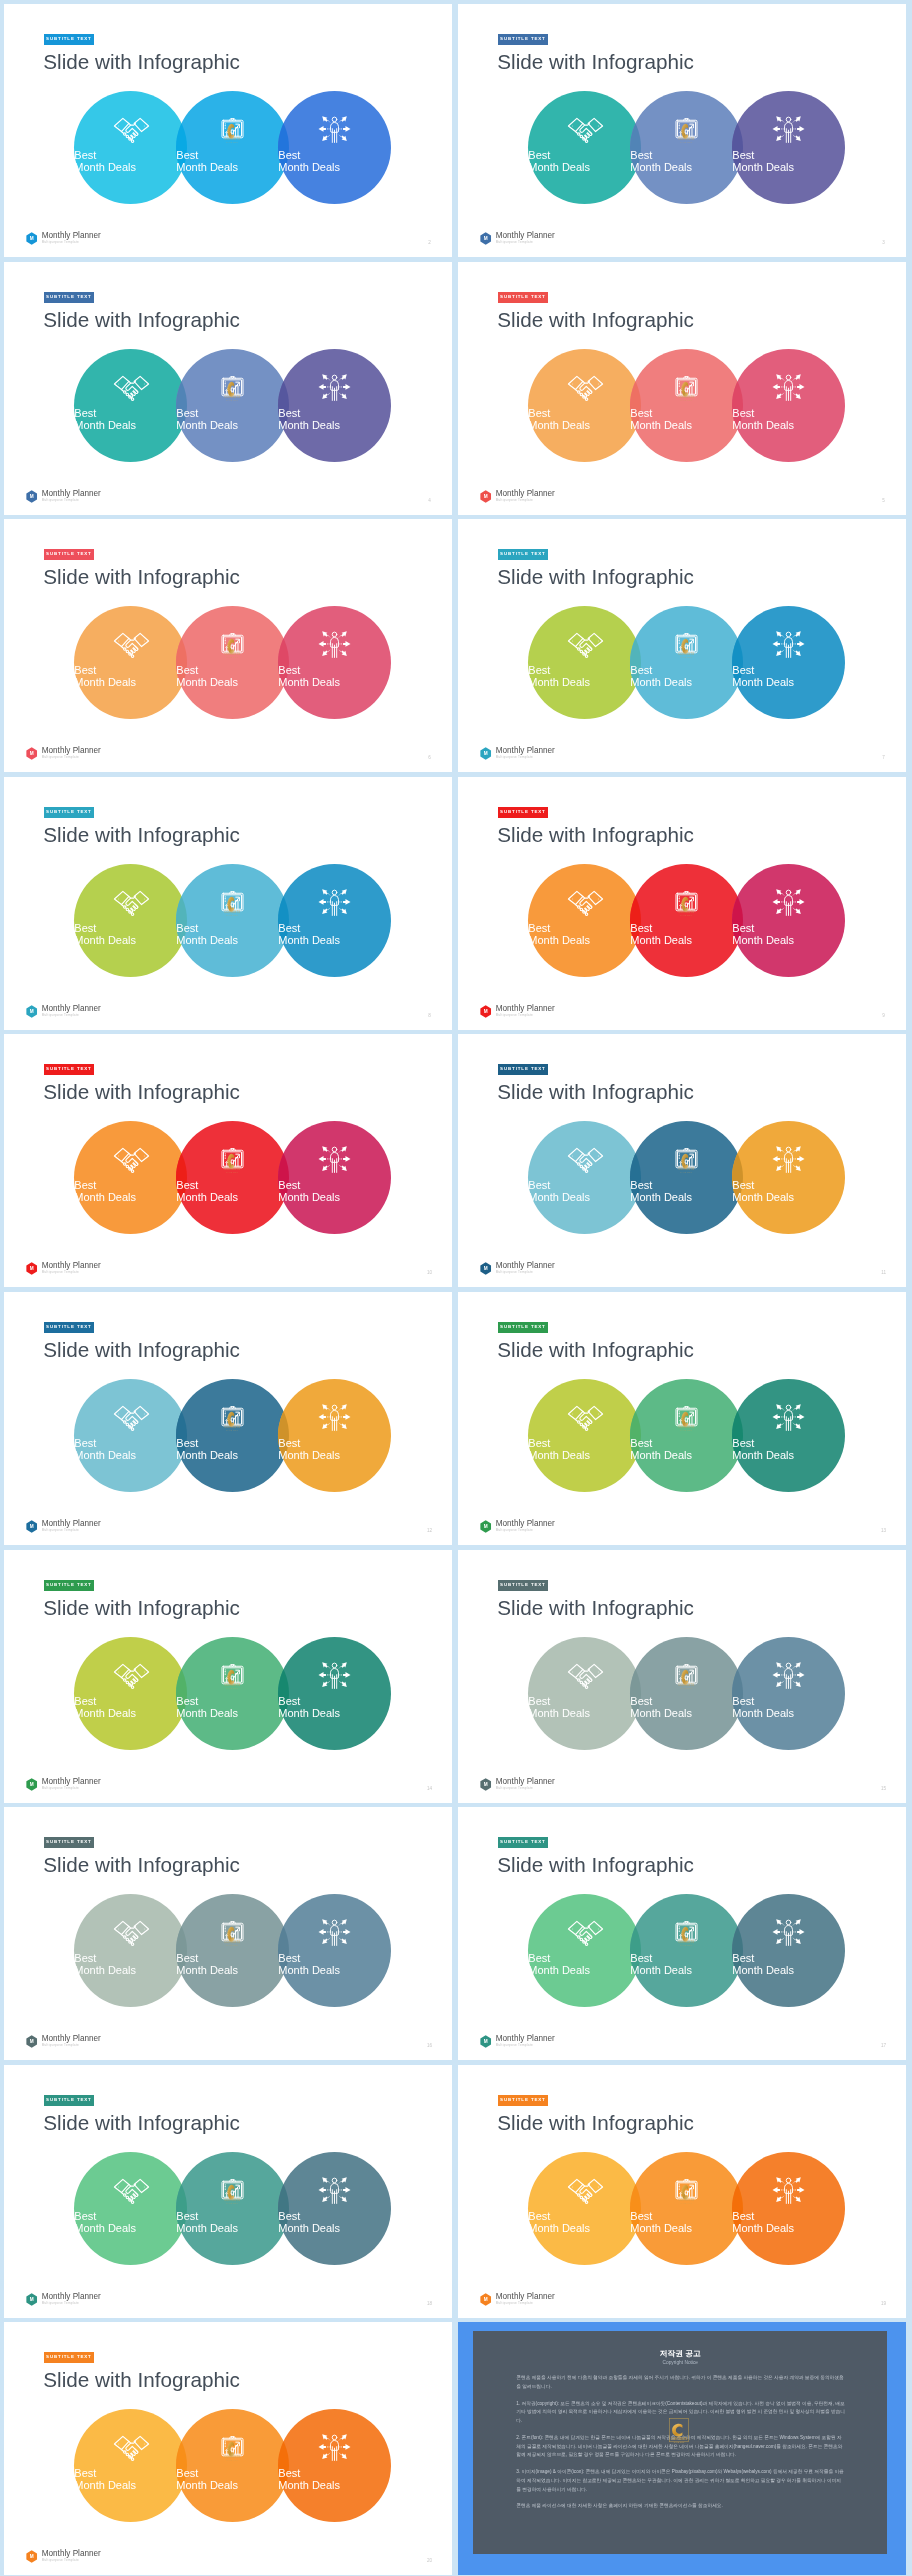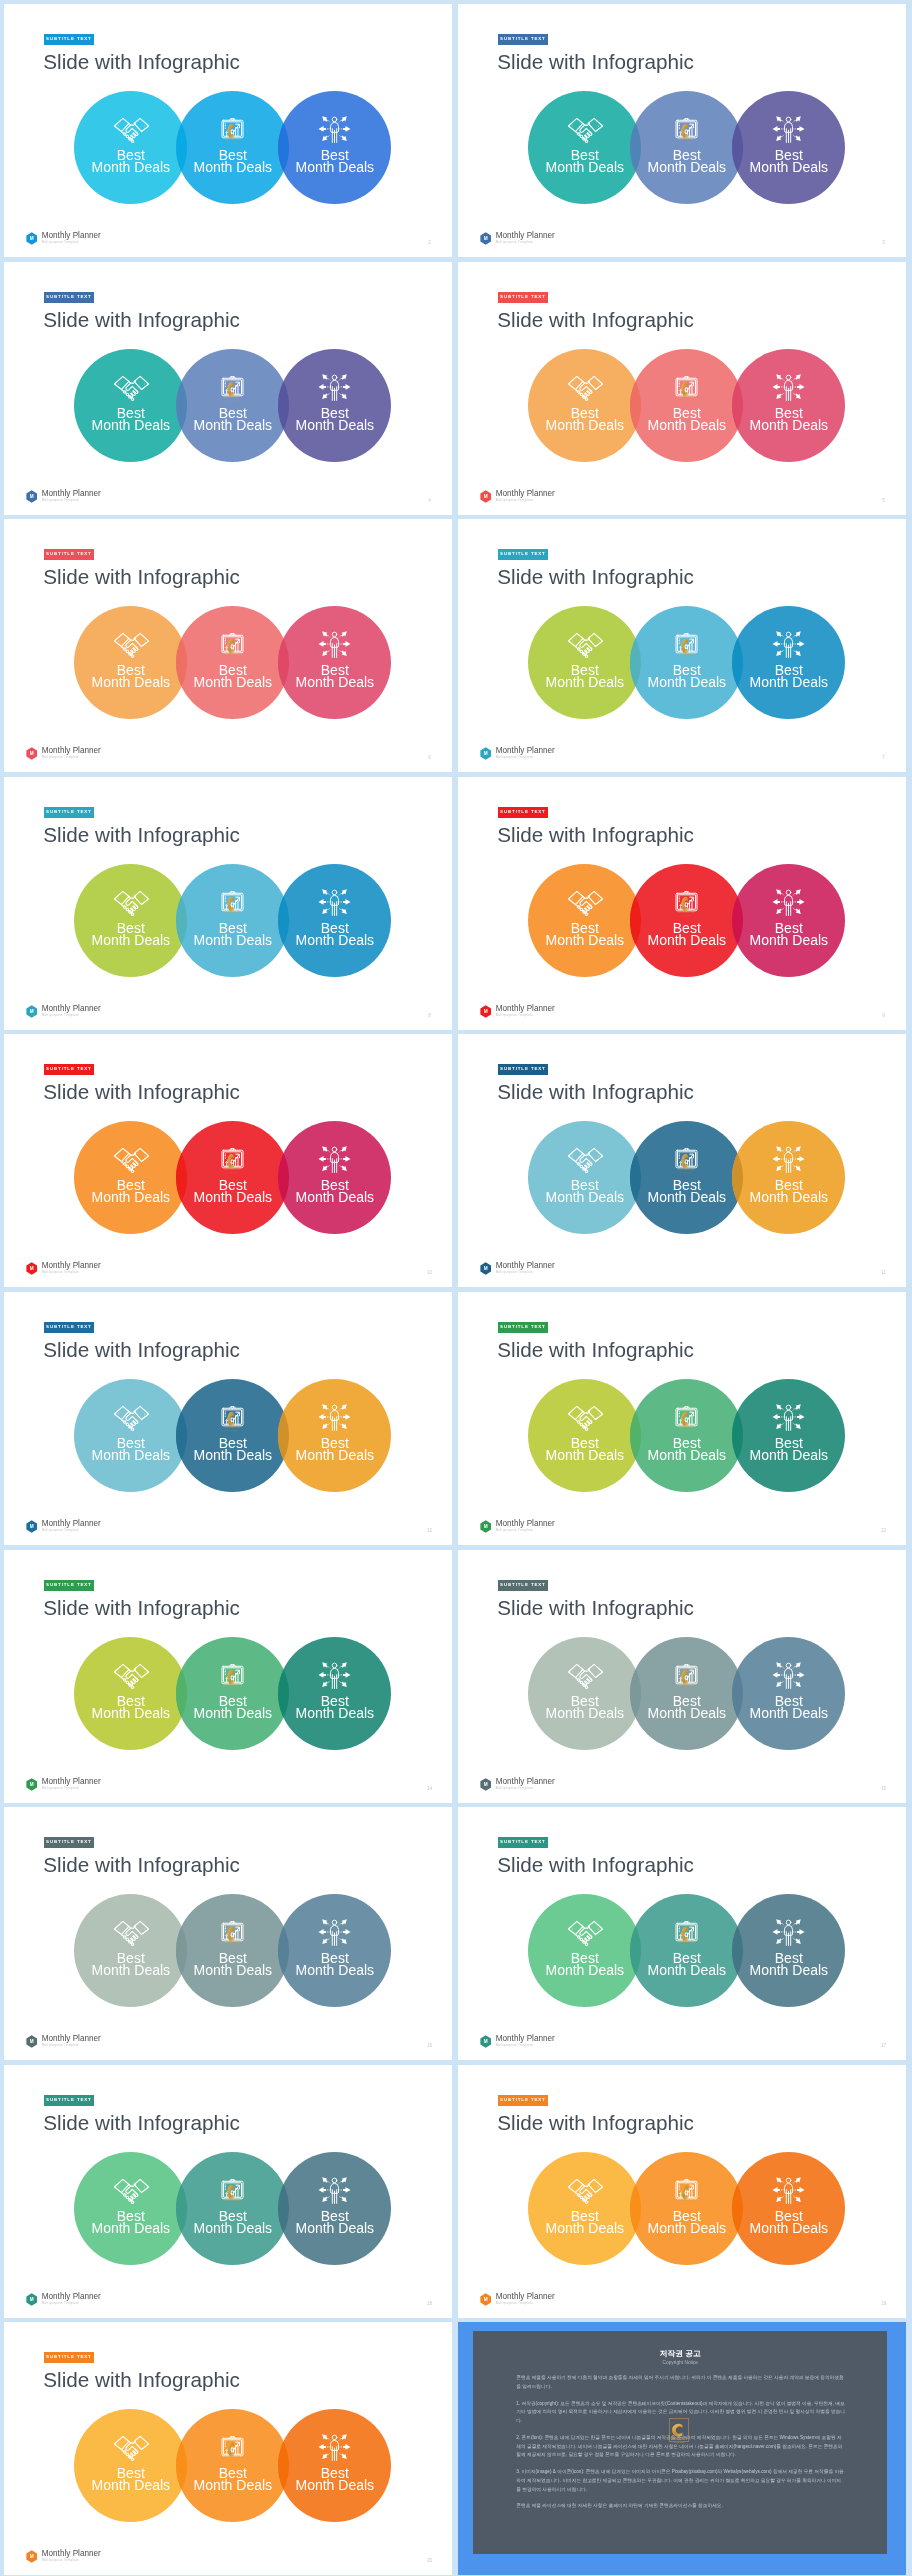--- a/index.html
+++ b/index.html
@@ -17,22 +17,22 @@
          font-weight:400;white-space:nowrap;line-height:21.4px;}
   .circwrap{position:absolute;left:0;top:0;width:448px;height:253px;}
   .circ{position:absolute;width:113px;height:113px;border-radius:50%;
         top:87px;}
   .lens{position:absolute;top:87px;width:113px;height:113px;border-radius:50%;
         overflow:hidden;}
   .lens i{position:absolute;top:0;width:113px;height:113px;border-radius:50%;display:block;}
   .ov1{left:172px;} .ov1 i{left:-102px;}
   .ov2{left:274px;} .ov2 i{left:-102px;}
   .c1{left:70px;} .c2{left:172px;} .c3{left:274px;}
-  .clabel{position:absolute;width:113px;text-align:center;color:#ffffff;
-          font-size:14px;line-height:12.3px;top:145px;}
+  .clabel{position:absolute;width:113px;color:#ffffff;
+          font-size:11px;line-height:12.3px;top:145px;}
   .l1{left:70px;} .l2{left:172px;} .l3{left:274px;}
   .icon{position:absolute;top:113px;width:41px;height:28.5px;}
   .i1{left:107px;} .i2{left:208px;top:114px;} .i3{left:310px;top:111px;}
   .icon svg{width:41px;height:28.5px;display:block;}
   .footer-logo{position:absolute;left:22px;top:228px;display:flex;align-items:center;}
   .hexwrap{width:11.4px;height:13.5px;margin-right:4px;}
   .hexwrap svg{width:11.4px;height:13.5px;display:block;}
   .fl-text{display:flex;flex-direction:column;justify-content:center;}
   .fl-name{font-size:8.2px;color:#4e4e4e;line-height:8.6px;}
   .fl-sub{font-size:3.1px;color:#c4c4c4;line-height:5px;letter-spacing:0.3px;}

